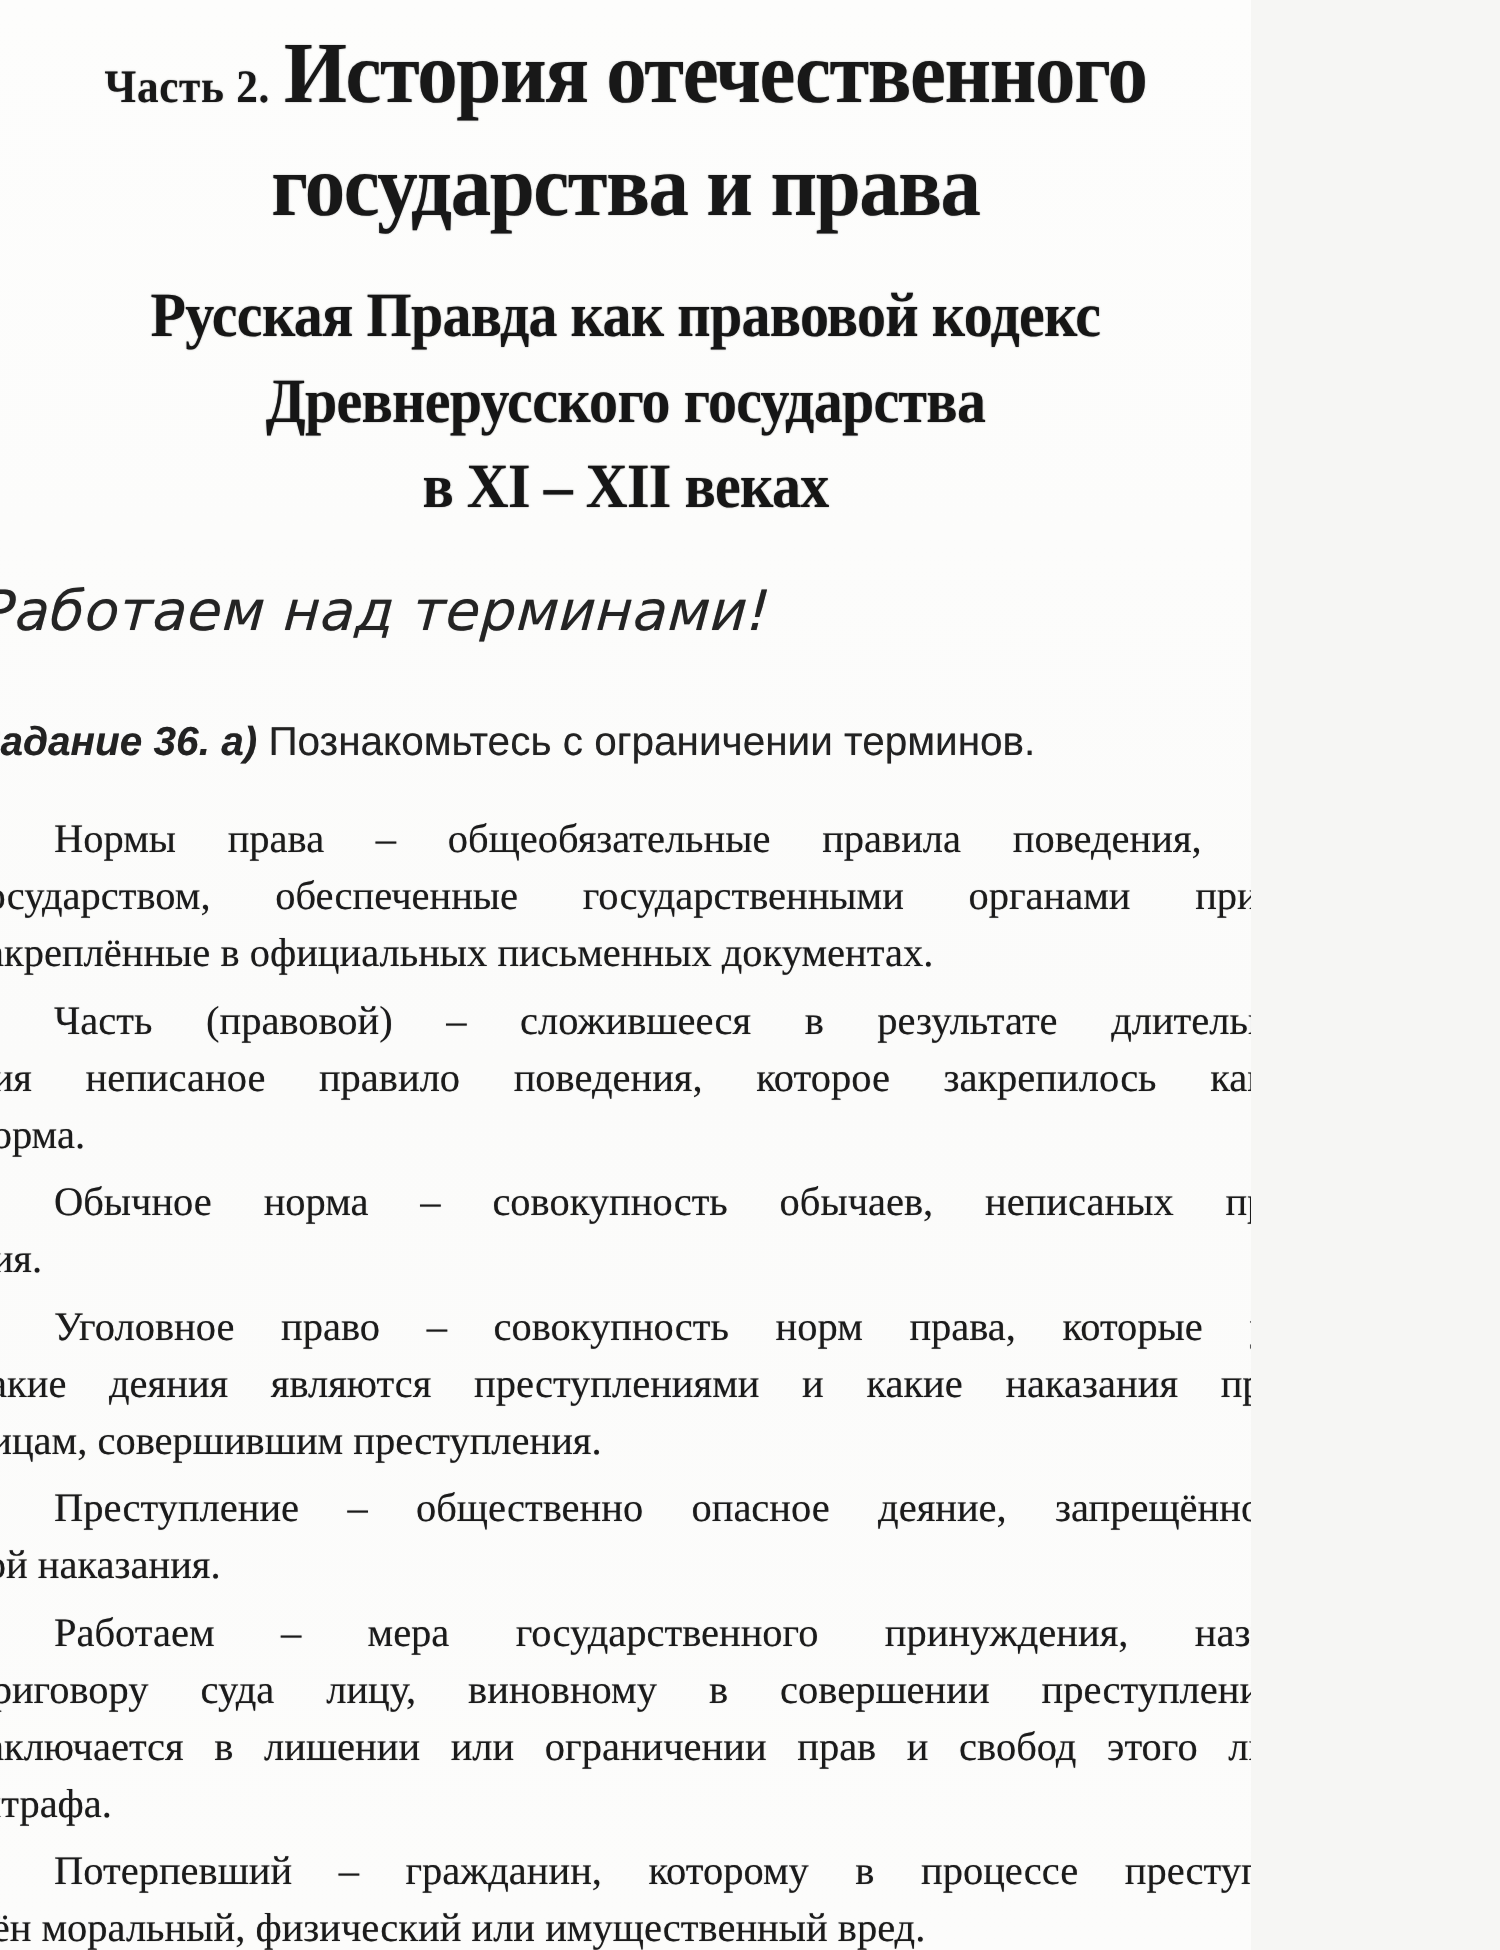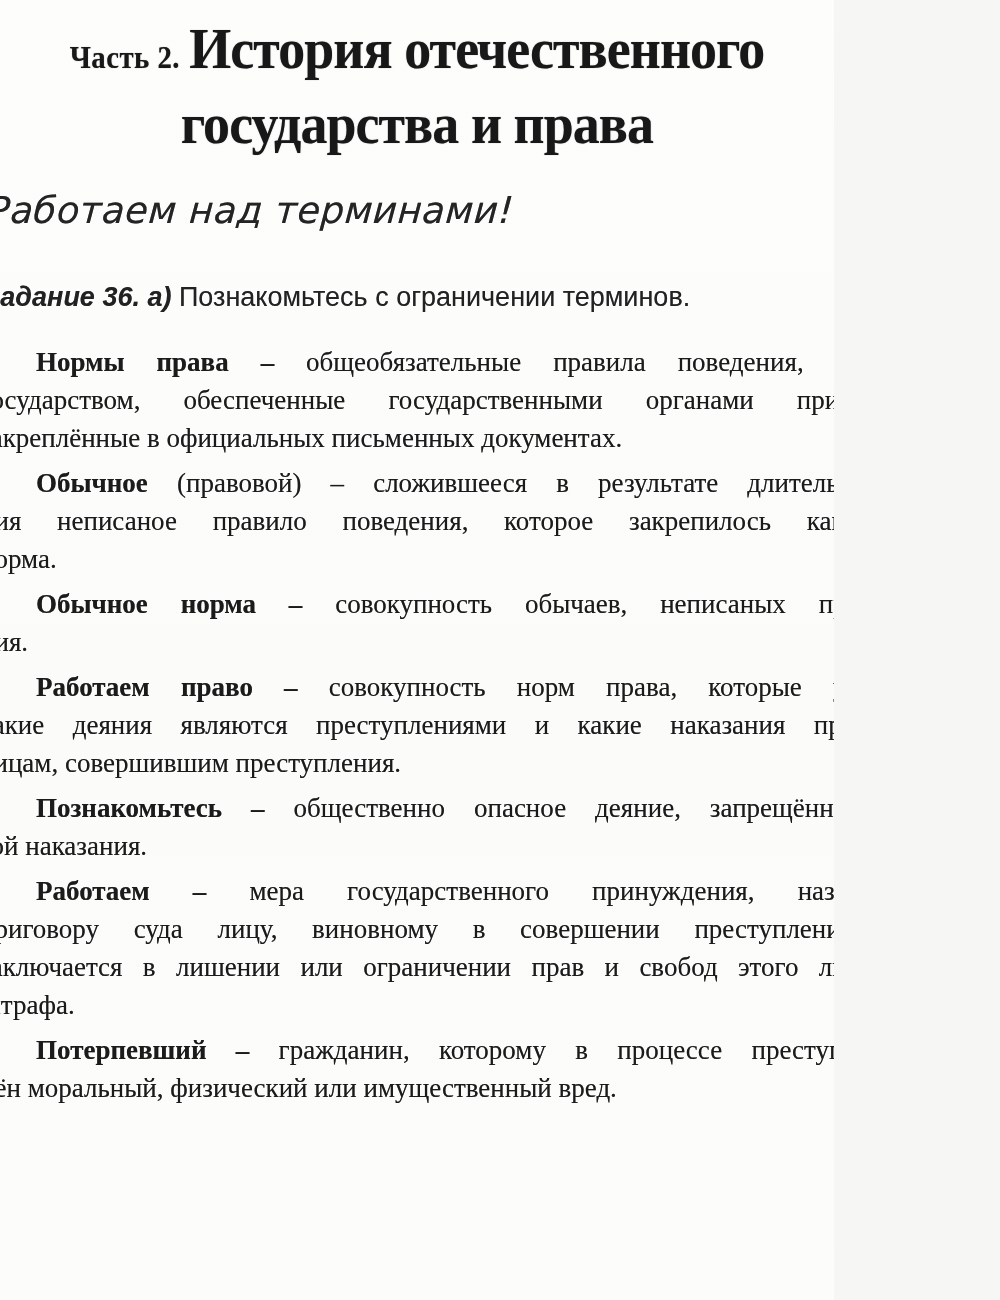--- a/index.html
+++ b/index.html
@@ -95,66 +95,71 @@
     font-family: "Liberation Serif", serif;
     font-size: 27px;
     line-height: 38px;
     color: #1b1b1b;
     text-align: justify;
     text-align-last: justify;
     text-shadow: 0 0 0.6px rgba(30,30,30,.55);
   }
   .pline.first { text-indent: 56px; }
   .pline.plast { text-align-last: left; }
-  .term { font-weight: bold; }
+  .term { font-weight: normal; }
 </style>
 </head>
 <body>
 
 <div class="page">
 
   <header class="title-block">
     <h1>
       <div class="t-line1"><span class="part-label">Часть 2.</span><span class="t-big">История отечественного</span></div>
       <div class="t-line2">государства и права</div>
     </h1>
 
+    <h2 class="subtitle">
+      <div class="s-line">Русская Правда как правовой кодекс</div>
+      <div class="s-line">Древнерусского государства</div>
+      <div class="s-line">в XI – XII веках</div>
+    </h2>
   </header>
 
   <div class="work-heading">Работаем над терминами!</div>
 
   <p class="task"><span class="task-label">Задание 36. а)</span><span> Познакомьтесь с ограничении терминов.</span></p>
 
   <section class="defs">
 
     <div class="para">
       <div class="pline first"><span class="term">Нормы права –</span><span> общеобязательные правила поведения, установленные</span></div>
       <div class="pline">государством, обеспеченные государственными органами принуждения и</div>
       <div class="pline plast">закреплённые в официальных письменных документах.</div>
     </div>
 
     <div class="para">
-      <div class="pline first"><span class="term">Обычное</span><span> (правовой) – сложившееся в результате длительного повторе</span></div>
+      <div class="pline first"><span class="term">Часть</span><span> (правовой) – сложившееся в результате длительного повторе</span></div>
       <div class="pline">ния неписаное правило поведения, которое закрепилось как устойчивая</div>
       <div class="pline plast">норма.</div>
     </div>
 
     <div class="para">
       <div class="pline first"><span class="term">Обычное норма –</span><span> совокупность обычаев, неписаных правил поведе</span></div>
       <div class="pline plast">ния.</div>
     </div>
 
     <div class="para">
-      <div class="pline first"><span class="term">Работаем право –</span><span> совокупность норм права, которые устанавливают,</span></div>
+      <div class="pline first"><span class="term">Уголовное право –</span><span> совокупность норм права, которые устанавливают,</span></div>
       <div class="pline">какие деяния являются преступлениями и какие наказания применяются к</div>
       <div class="pline plast">лицам, совершившим преступления.</div>
     </div>
 
     <div class="para">
-      <div class="pline first"><span class="term">Познакомьтесь –</span><span> общественно опасное деяние, запрещённое под угро</span></div>
+      <div class="pline first"><span class="term">Преступление –</span><span> общественно опасное деяние, запрещённое под угро</span></div>
       <div class="pline plast">зой наказания.</div>
     </div>
 
     <div class="para">
       <div class="pline first"><span class="term">Работаем –</span><span> мера государственного принуждения, назначаемая по</span></div>
       <div class="pline">приговору суда лицу, виновному в совершении преступления; наказание</div>
       <div class="pline">заключается в лишении или ограничении прав и свобод этого лица, в уплате</div>
       <div class="pline plast">штрафа.</div>
     </div>
 

